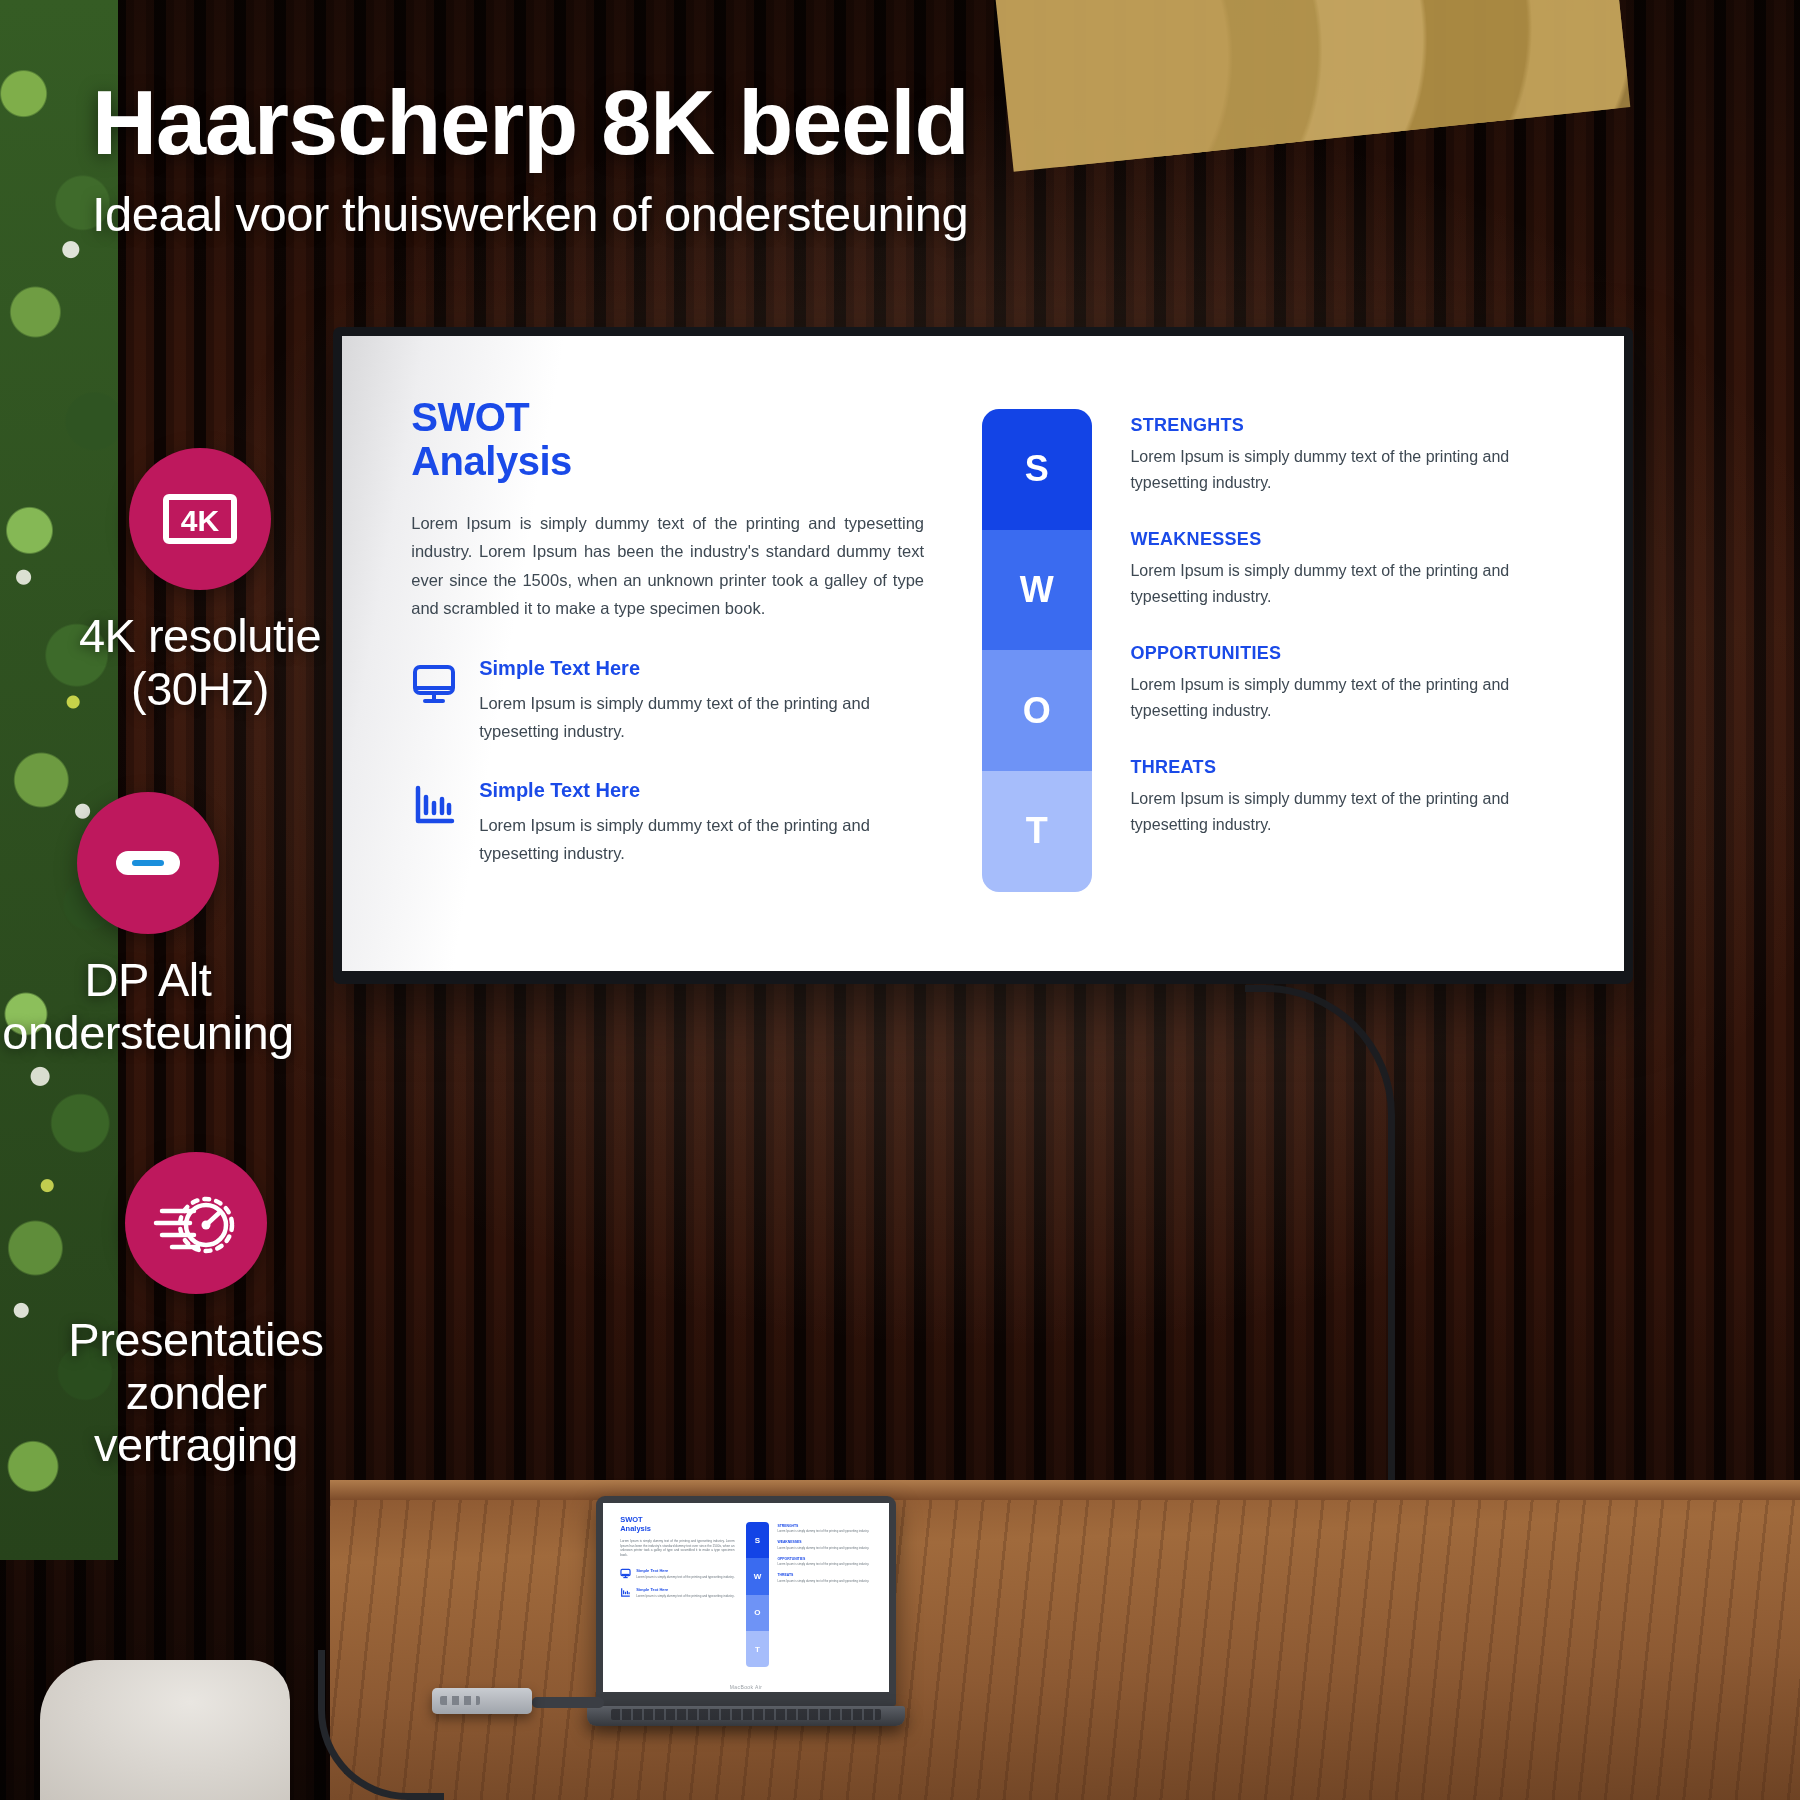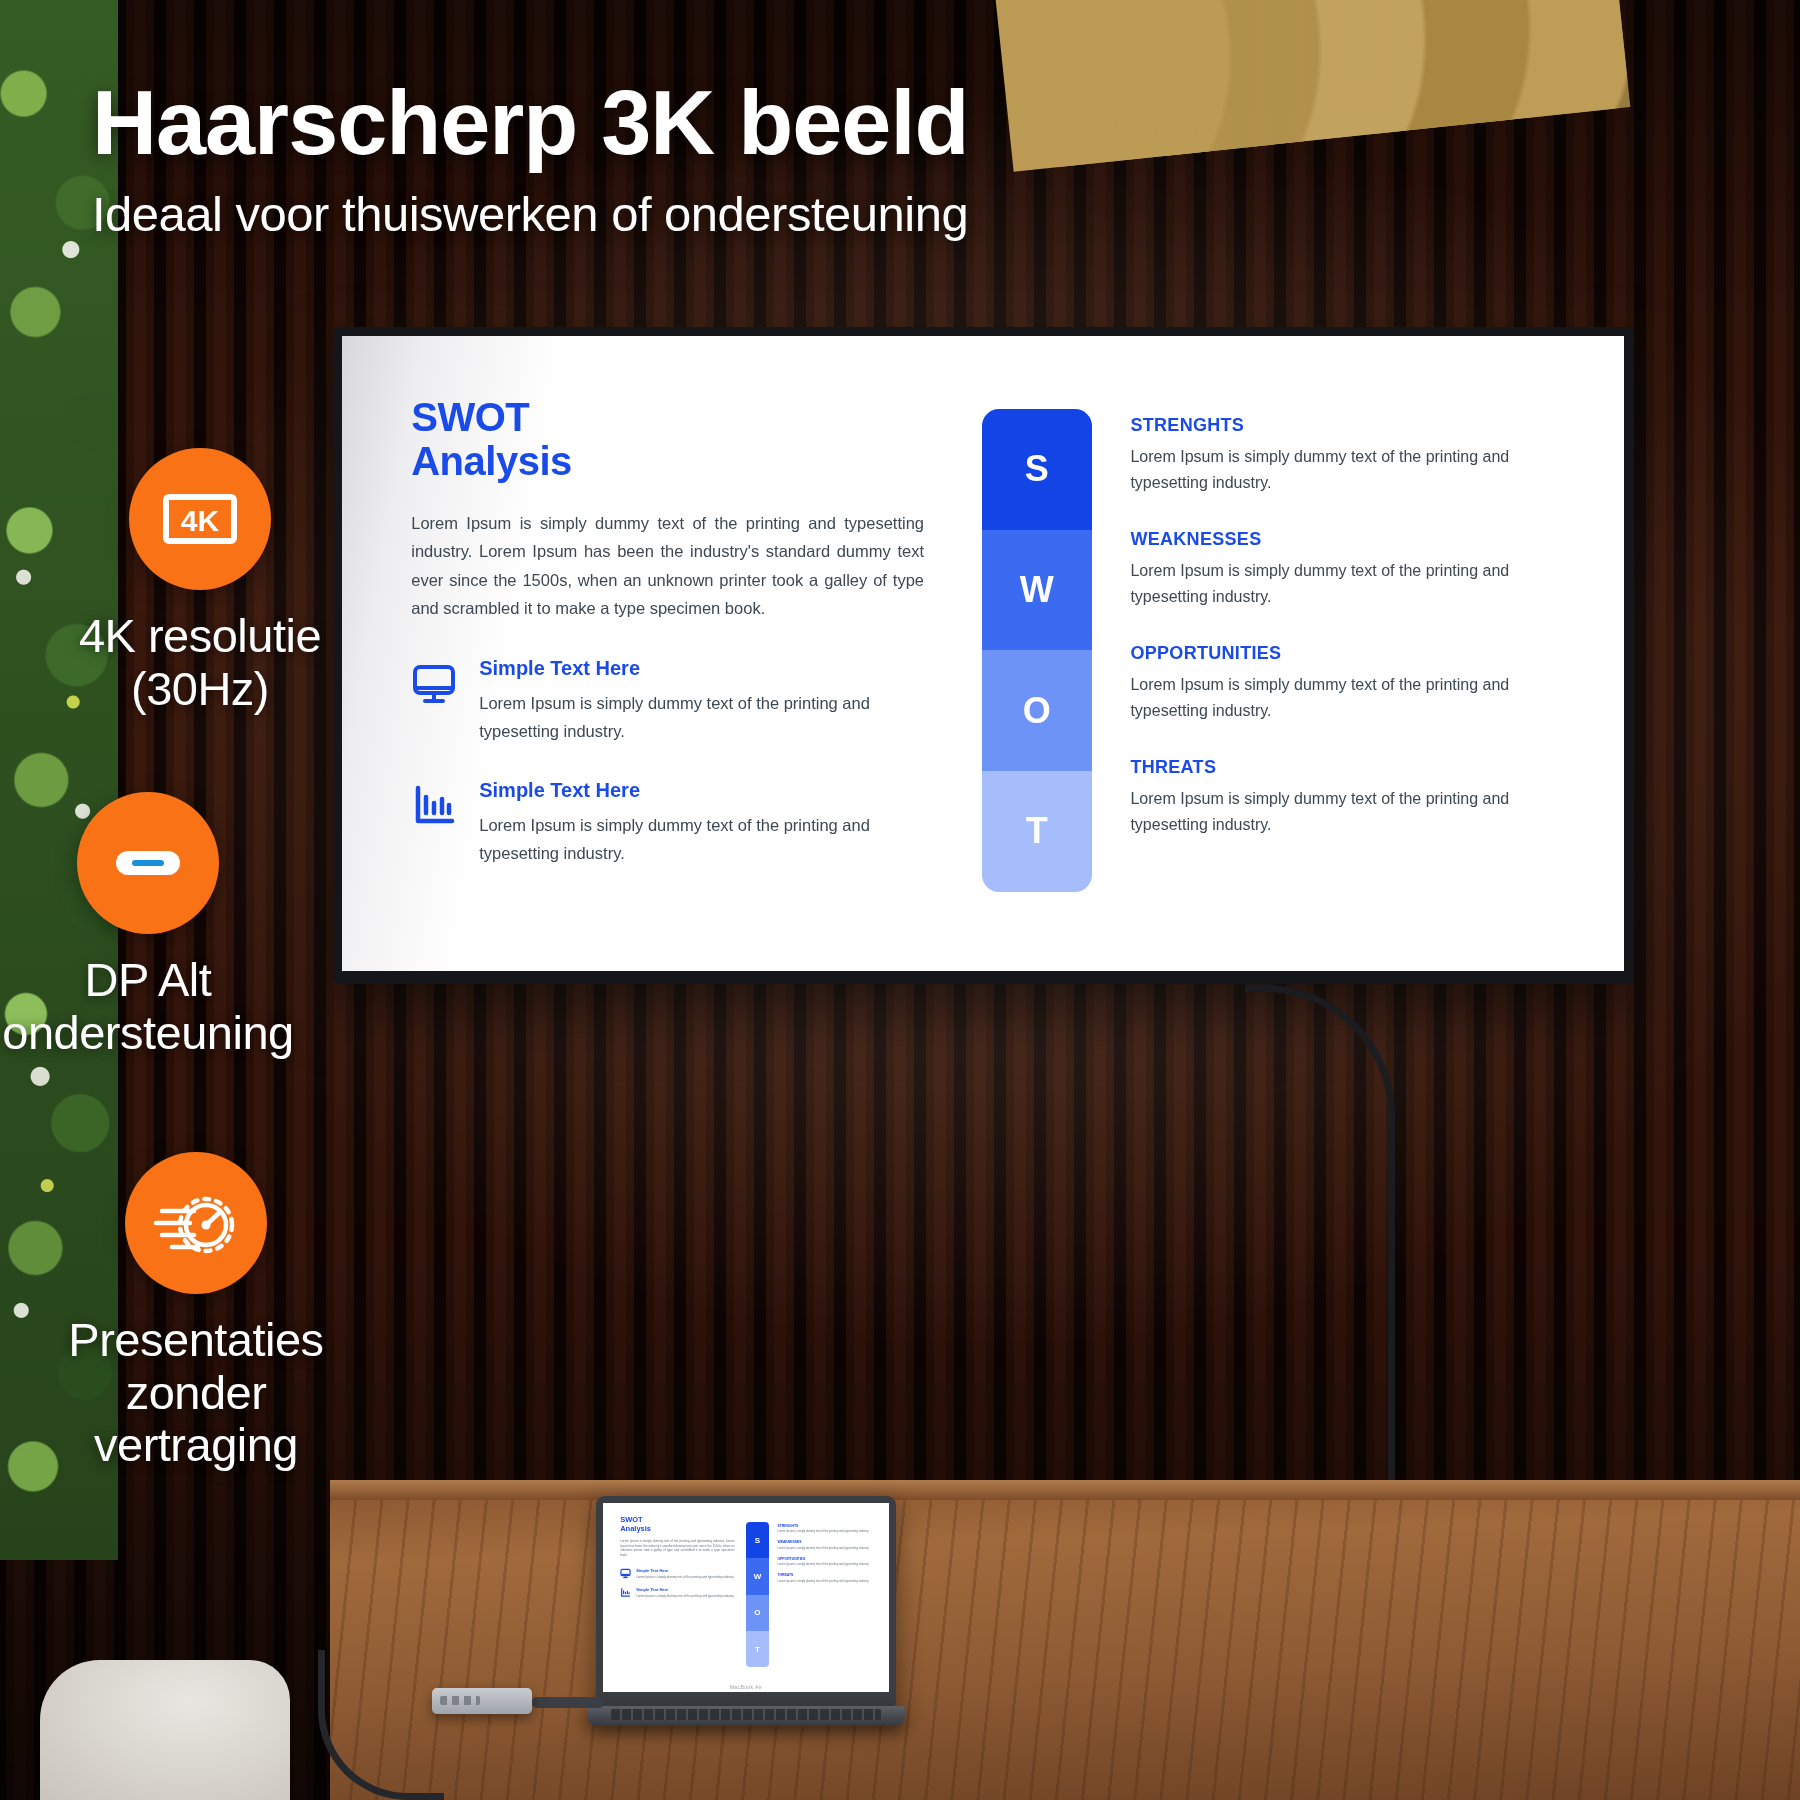--- a/index.html
+++ b/index.html
@@ -84,21 +84,21 @@
   }
   #subheadline{
     margin-top:18px; font-size:49px; font-weight:normal; color:#ffffff;
     letter-spacing:-.5px; text-shadow:0 2px 14px rgba(0,0,0,.5);
   }
 
   
   .feature{ position:absolute; z-index:30; width:420px; text-align:center; }
   .feature-badge{
     width:142px; height:142px; border-radius:50%;
-    background:#f97316; margin:0 auto;
+    background:#be185d; margin:0 auto;
     display:flex; align-items:center; justify-content:center;
     box-shadow:0 6px 22px rgba(0,0,0,.35);
     text-align:center;
   }
   .feature-label{
     margin-top:20px; color:#fff; font-size:47px; line-height:1.12;
     text-shadow:0 2px 12px rgba(0,0,0,.55); letter-spacing:-.5px;
   }
   #feature-4k   { left:-10px;  top:448px; }
   #feature-dp   { left:-62px;  top:792px; }
@@ -222,21 +222,21 @@
 </head>
 <body>
 
 <div id="bg-wall"></div>
 <div id="bg-wall-shade"></div>
 <div id="bg-frond"></div>
 <div id="bg-foliage"></div>
 <div id="bg-foliage-flowers"></div>
 
 <div id="headline-block">
-  <div id="headline">Haarscherp 3K beeld</div>
+  <div id="headline">Haarscherp 8K beeld</div>
   <div id="subheadline">Ideaal voor thuiswerken of ondersteuning</div>
 </div>
 
 <div class="feature" id="feature-4k">
   <div class="feature-badge">
     <svg width="84" height="84" viewBox="0 0 84 84">
       <rect x="8" y="20" width="68" height="44" rx="3" fill="none" stroke="#ffffff" stroke-width="6"></rect>
       <text x="42" y="54" font-family="Liberation Sans, sans-serif" font-size="30" font-weight="bold" fill="#ffffff" text-anchor="middle">4K</text>
     </svg>
   </div>

